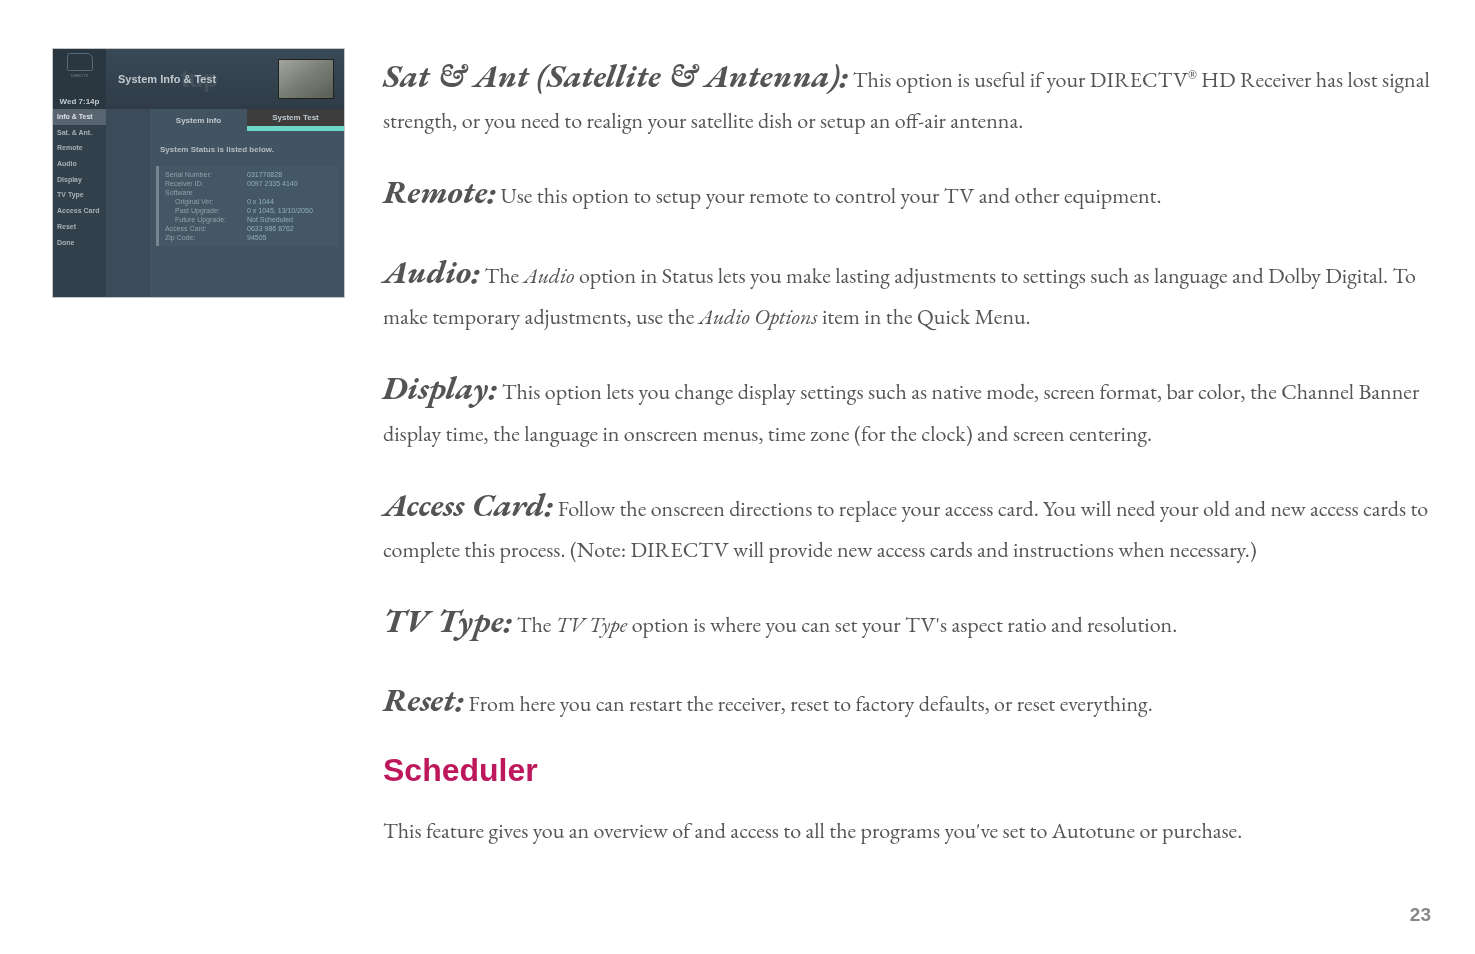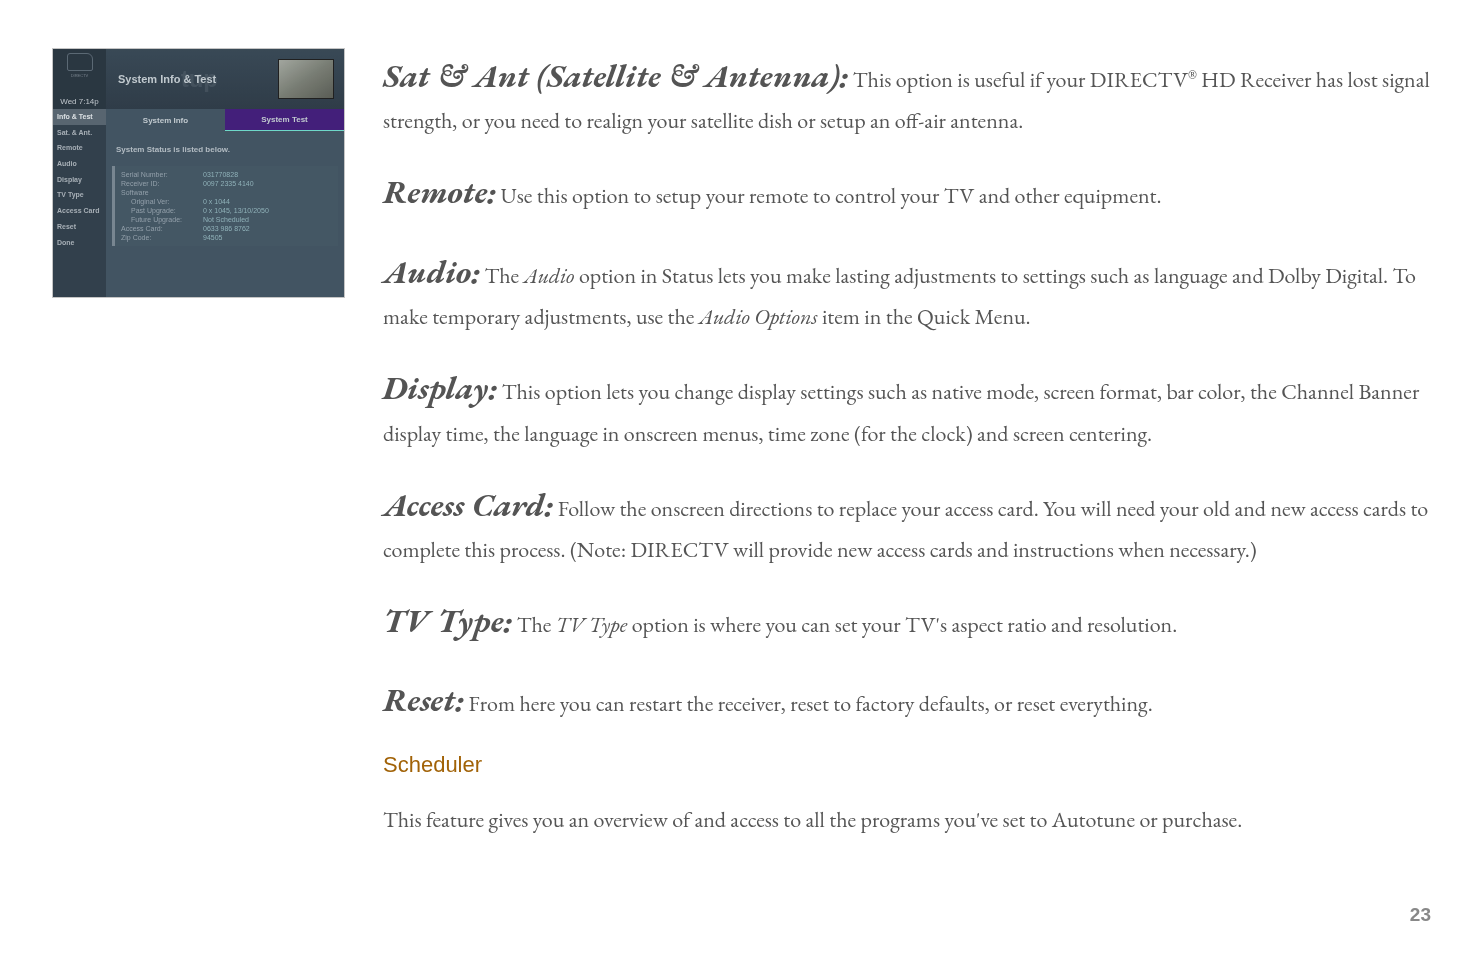--- a/index.html
+++ b/index.html
@@ -59,21 +59,21 @@
     }
     .logo-text {
       font-size: 4px;
       color: #7a8a96;
       font-family: Arial, sans-serif;
     }
     .logo-time {
       font-size: 8px;
       color: #c9d2d9;
       font-family: Arial, sans-serif;
-      font-weight: normal;
+      font-weight: bold;
       margin-top: 19px;
     }
     .header-title-box {
       flex: 1;
       display: flex;
       align-items: center;
       padding-left: 12px;
       position: relative;
     }
     .header-title {
@@ -95,20 +95,21 @@
       width: 56px;
       height: 40px;
       background: linear-gradient(145deg, #a9afa5 0%, #7e8478 50%, #5e6258 100%);
       align-self: center;
       margin-right: 10px;
       border: 1px solid #222;
     }
     .widget-body {
       display: flex;
       height: calc(100% - 60px);
+      gap: 44px;
     }
     .sidebar {
       width: 53px;
       background: #324454;
       display: flex;
       flex-direction: column;
     }
     .sidebar-item {
       font-family: Arial, sans-serif;
       font-size: 7px;
@@ -134,22 +135,22 @@
     }
     .tab {
       flex: 1;
       display: flex;
       align-items: center;
       justify-content: center;
       font-family: Arial, sans-serif;
       font-size: 8px;
       font-weight: bold;
       color: #c9d4db;
-      background: #4c1d95;
-      border-bottom: 1px solid #5eead4;
+      background: #404040;
+      border-bottom: 5px solid #5eead4;
     }
     .tab.active {
       background: #41596c;
       border-bottom: none;
     }
     .status-line {
       font-family: Liberation Sans, sans-serif;
       font-size: 8px;
       font-weight: bold;
       color: #b9c5ce;
@@ -193,23 +194,23 @@
     }
     .italic {
       font-style: italic;
     }
     .reg-mark {
       font-size: 13px;
       vertical-align: super;
     }
     h2.section-heading {
       font-family: "Helvetica Neue", Arial, sans-serif;
-      font-weight: 400;
-      font-size: 22px;
-      color: #a16207;
+      font-weight: 700;
+      font-size: 32px;
+      color: #be185d;
       margin-top: 24px;
       margin-bottom: 24px;
     }
     .page-number {
       position: absolute;
       bottom: 28px;
       right: 44px;
       font-family: "Helvetica Neue", Arial, sans-serif;
       font-weight: 700;
       font-size: 19px;

